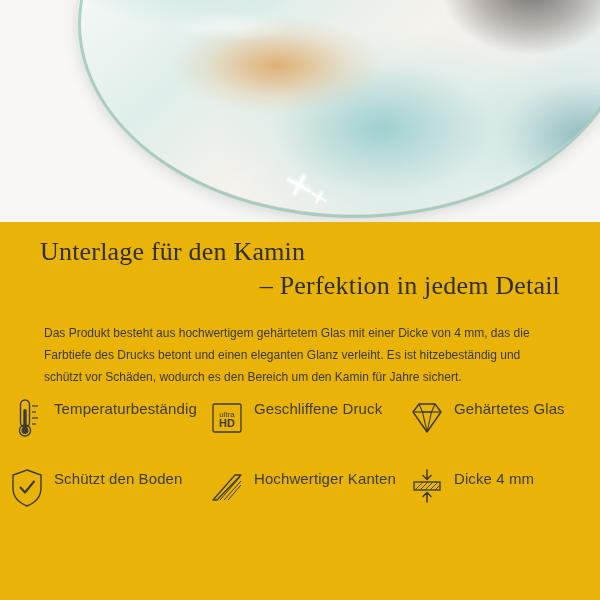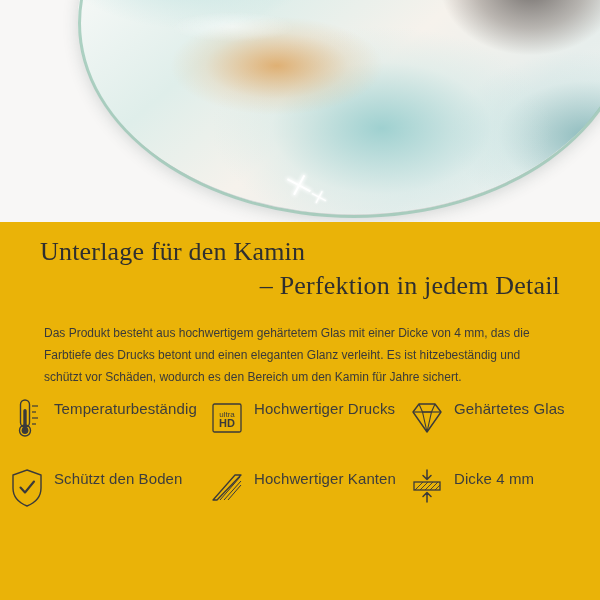--- a/index.html
+++ b/index.html
@@ -193,21 +193,21 @@
     </div>
 
     <div class="feature">
       <div class="feature-icon">
         <svg width="40" height="40" viewBox="0 0 40 40" xmlns="http://www.w3.org/2000/svg">
           <rect x="6" y="6" width="28" height="28" rx="1.5" fill="none" stroke="#3a3a3a" stroke-width="1.3"></rect>
           <text x="20" y="18.5" text-anchor="middle" font-family="Liberation Sans, sans-serif" font-size="8" fill="#3a3a3a">ultra</text>
           <text x="20" y="29" text-anchor="middle" font-family="Liberation Sans, sans-serif" font-size="11" font-weight="bold" fill="#3a3a3a">HD</text>
         </svg>
       </div>
-      <div class="feature-label">Hochwertiger Drucks</div>
+      <div class="feature-label">Geschliffene Druck</div>
     </div>
 
     <div class="feature">
       <div class="feature-icon">
         <svg width="44" height="40" viewBox="0 0 44 40" xmlns="http://www.w3.org/2000/svg">
           <path d="M8 14 L14 6 H30 L36 14 L22 34 Z" fill="none" stroke="#3a3a3a" stroke-width="1.4" stroke-linejoin="round"></path>
           <path d="M8 14 H36" stroke="#3a3a3a" stroke-width="1.2"></path>
           <path d="M14 6 L17.5 14 L22 34" fill="none" stroke="#3a3a3a" stroke-width="1.1"></path>
           <path d="M30 6 L26.5 14 L22 34" fill="none" stroke="#3a3a3a" stroke-width="1.1"></path>
           <path d="M17.5 14 H26.5" stroke="#3a3a3a" stroke-width="1.1"></path>

